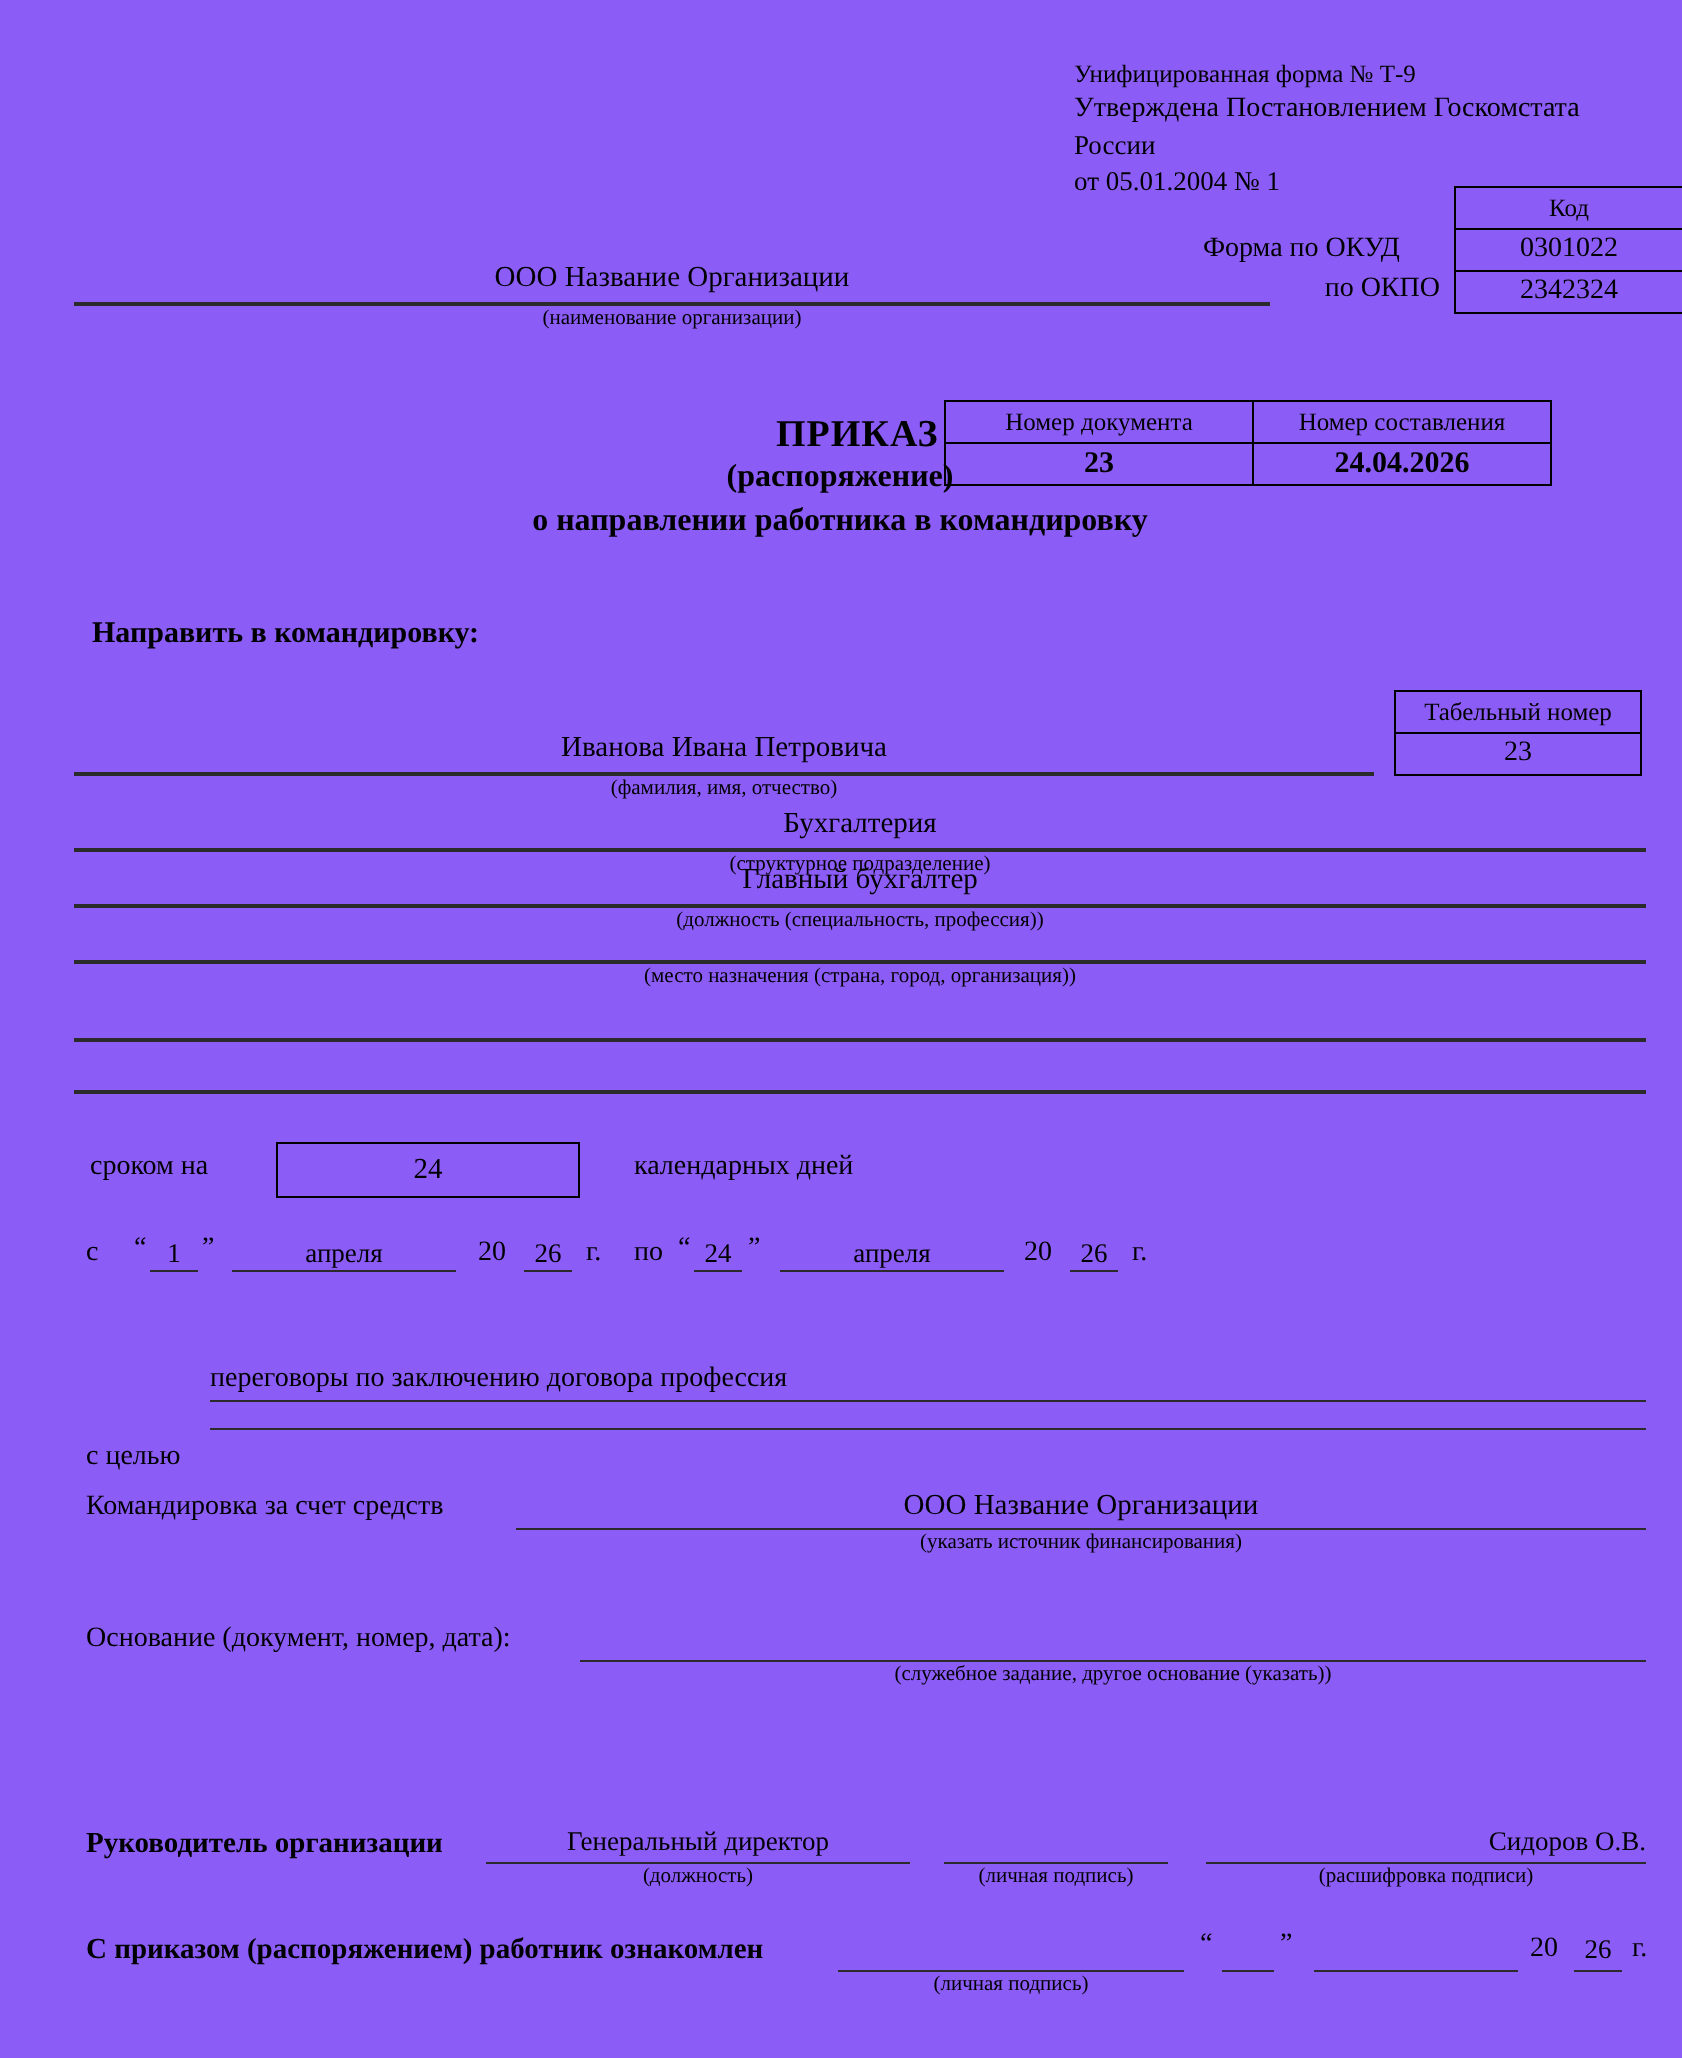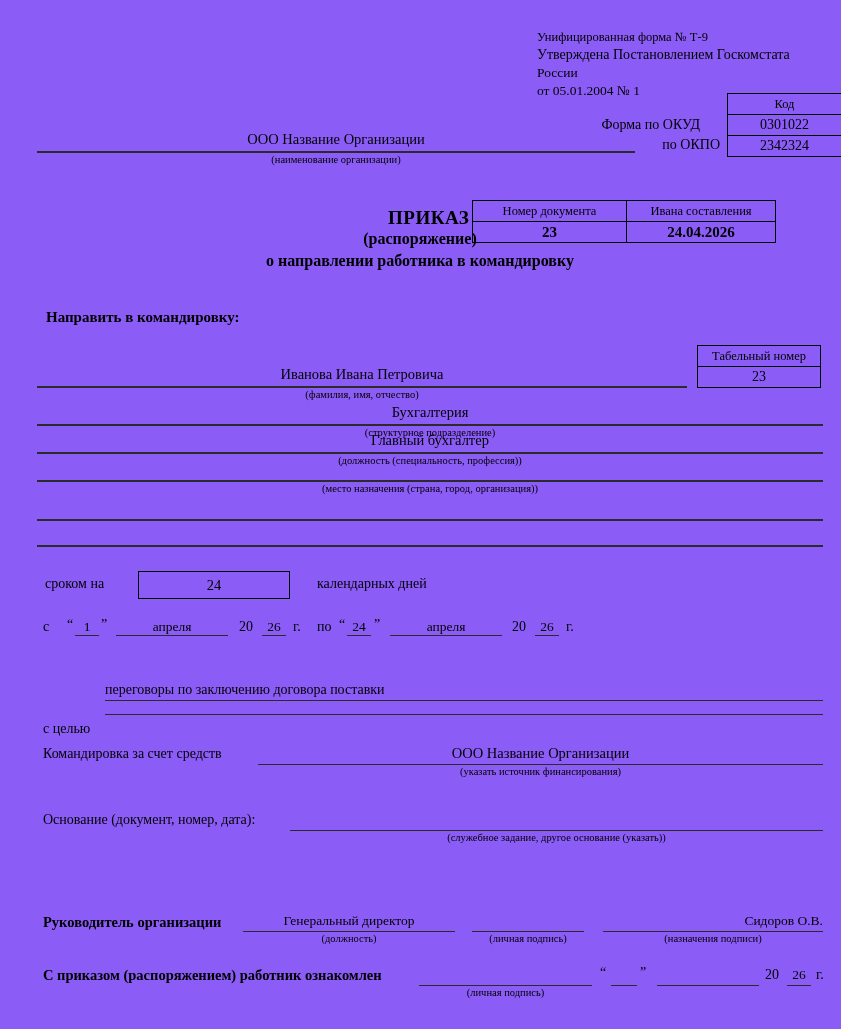--- a/index.html
+++ b/index.html
@@ -106,21 +106,21 @@
   <div class="abs lbl t right" style="left:520px; top:137px; width:200px;">по ОКПО</div>
 
   <div class="abs val" style="left:37px; top:131px; width:598px;">ООО Название Организации</div>
   <div class="abs rule thick" style="left:37px; top:151px; width:598px;"></div>
   <div class="abs cap" style="left:37px; top:154px; width:598px;">(наименование организации)</div>
 
   <table class="abs tbl" style="left:472px; top:188px;margin-top:12px;">
     <tbody>
         <tr>
       <td class="hd" style="width:145px;">Номер документа</td>
-      <td class="hd" style="width:140px;">Ивана составления</td>
+      <td class="hd" style="width:140px;">Номер составления</td>
     </tr>
     <tr>
       <td class="vb">23</td>
       <td class="vb">24.04.2026</td>
     </tr>
   </tbody>
     </table>
 
   <div class="abs titlebig t" style="left:388px; top:207px;">ПРИКАЗ</div>
   <div class="abs titlemid center" style="left:180px; top:230px; width:480px;">(распоряжение)</div>
@@ -181,21 +181,21 @@
   <div class="abs rule" style="left:347px; top:635px; width:24px;"></div>
   <div class="abs lbl t" style="left:374px; top:617px;">”</div>
   <div class="abs val sm" style="left:390px; top:619px; width:112px;">апреля</div>
   <div class="abs rule" style="left:390px; top:635px; width:112px;"></div>
   <div class="abs lbl t" style="left:512px; top:619px;">20</div>
   <div class="abs small-num" style="left:535px; top:619px; width:24px;">26</div>
   <div class="abs rule" style="left:535px; top:635px; width:24px;"></div>
   <div class="abs lbl t" style="left:566px; top:619px;">г.</div>
 
   <div class="abs lbl t" style="left:43px; top:721px;">с целью</div>
-  <div class="abs t" style="left:105px; top:682px; font-size:14px;">переговоры по заключению договора поставки</div>
+  <div class="abs t" style="left:105px; top:682px; font-size:14px;">переговоры по заключению договора профессия</div>
   <div class="abs rule" style="left:105px; top:700px; width:718px;"></div>
   <div class="abs rule" style="left:105px; top:714px; width:718px;"></div>
 
   <div class="abs lbl t" style="left:43px; top:746px;">Командировка за счет средств</div>
   <div class="abs val" style="left:258px; top:745px; width:565px;">ООО Название Организации</div>
   <div class="abs rule" style="left:258px; top:764px; width:565px;"></div>
   <div class="abs cap" style="left:258px; top:766px; width:565px;">(указать источник финансирования)</div>
 
   <div class="abs lbl t" style="left:43px; top:812px;">Основание (документ, номер, дата):</div>
   <div class="abs rule" style="left:290px; top:830px; width:533px;"></div>
@@ -205,21 +205,21 @@
 
   <div class="abs val sm" style="left:243px; top:913px; width:212px;">Генеральный директор</div>
   <div class="abs rule" style="left:243px; top:931px; width:212px;"></div>
   <div class="abs cap" style="left:243px; top:933px; width:212px;">(должность)</div>
 
   <div class="abs rule" style="left:472px; top:931px; width:112px;"></div>
   <div class="abs cap" style="left:472px; top:933px; width:112px;">(личная подпись)</div>
 
   <div class="abs val sm" style="left:603px; top:913px; width:220px;text-align:right;">Сидоров О.В.</div>
   <div class="abs rule" style="left:603px; top:931px; width:220px;"></div>
-  <div class="abs cap" style="left:603px; top:933px; width:220px;">(назначения подписи)</div>
+  <div class="abs cap" style="left:603px; top:933px; width:220px;">(расшифровка подписи)</div>
 
   <div class="abs lbl b t" style="left:43px; top:967px; font-size:14.5px;">С приказом (распоряжением) работник ознакомлен</div>
 
   <div class="abs rule" style="left:419px; top:985px; width:173px;"></div>
   <div class="abs cap" style="left:419px; top:987px; width:173px;">(личная подпись)</div>
 
   <div class="abs lbl t" style="left:600px; top:965px;">“</div>
   <div class="abs small-num" style="left:611px; top:967px; width:26px;"></div>
   <div class="abs rule" style="left:611px; top:985px; width:26px;"></div>
   <div class="abs lbl t" style="left:640px; top:965px;">”</div>

